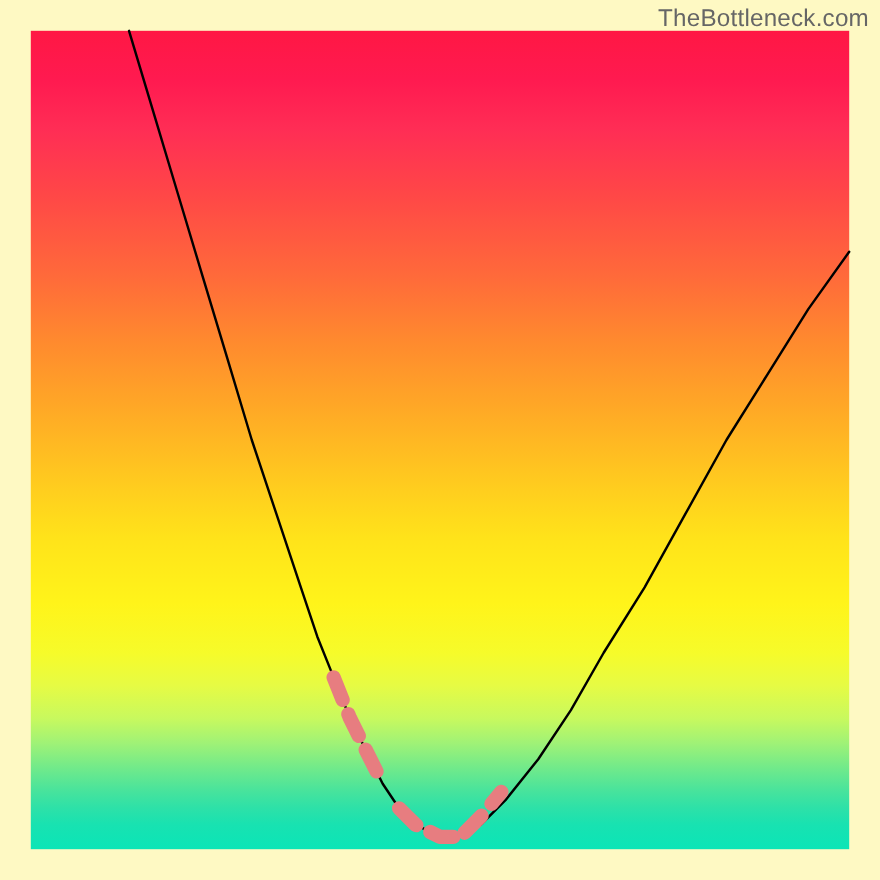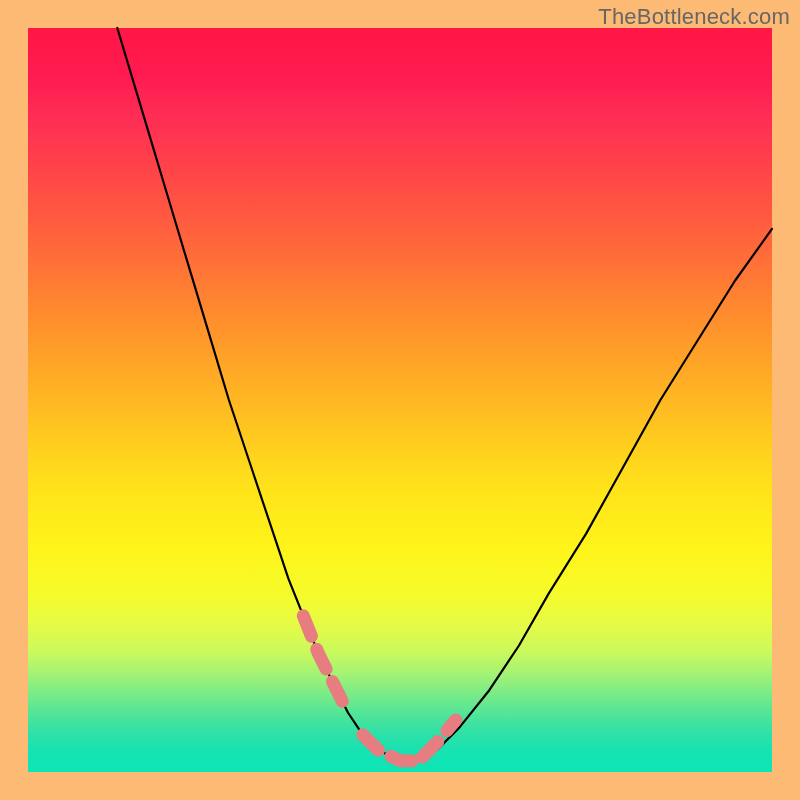--- a/index.html
+++ b/index.html
@@ -8,21 +8,21 @@
     width: 800px;
     height: 800px;
     background: #000;
     overflow: hidden;
     font-family: Arial, Helvetica, sans-serif;
   }
   .frame {
     position: relative;
     width: 800px;
     height: 800px;
-    background: #fdba74;
+    background: #fef9c3;
   }
   .watermark {
     position: absolute;
     top: 4px;
     right: 10px;
     color: #666666;
     font-size: 22px;
     font-weight: 500;
     letter-spacing: 0.2px;
     z-index: 20;

